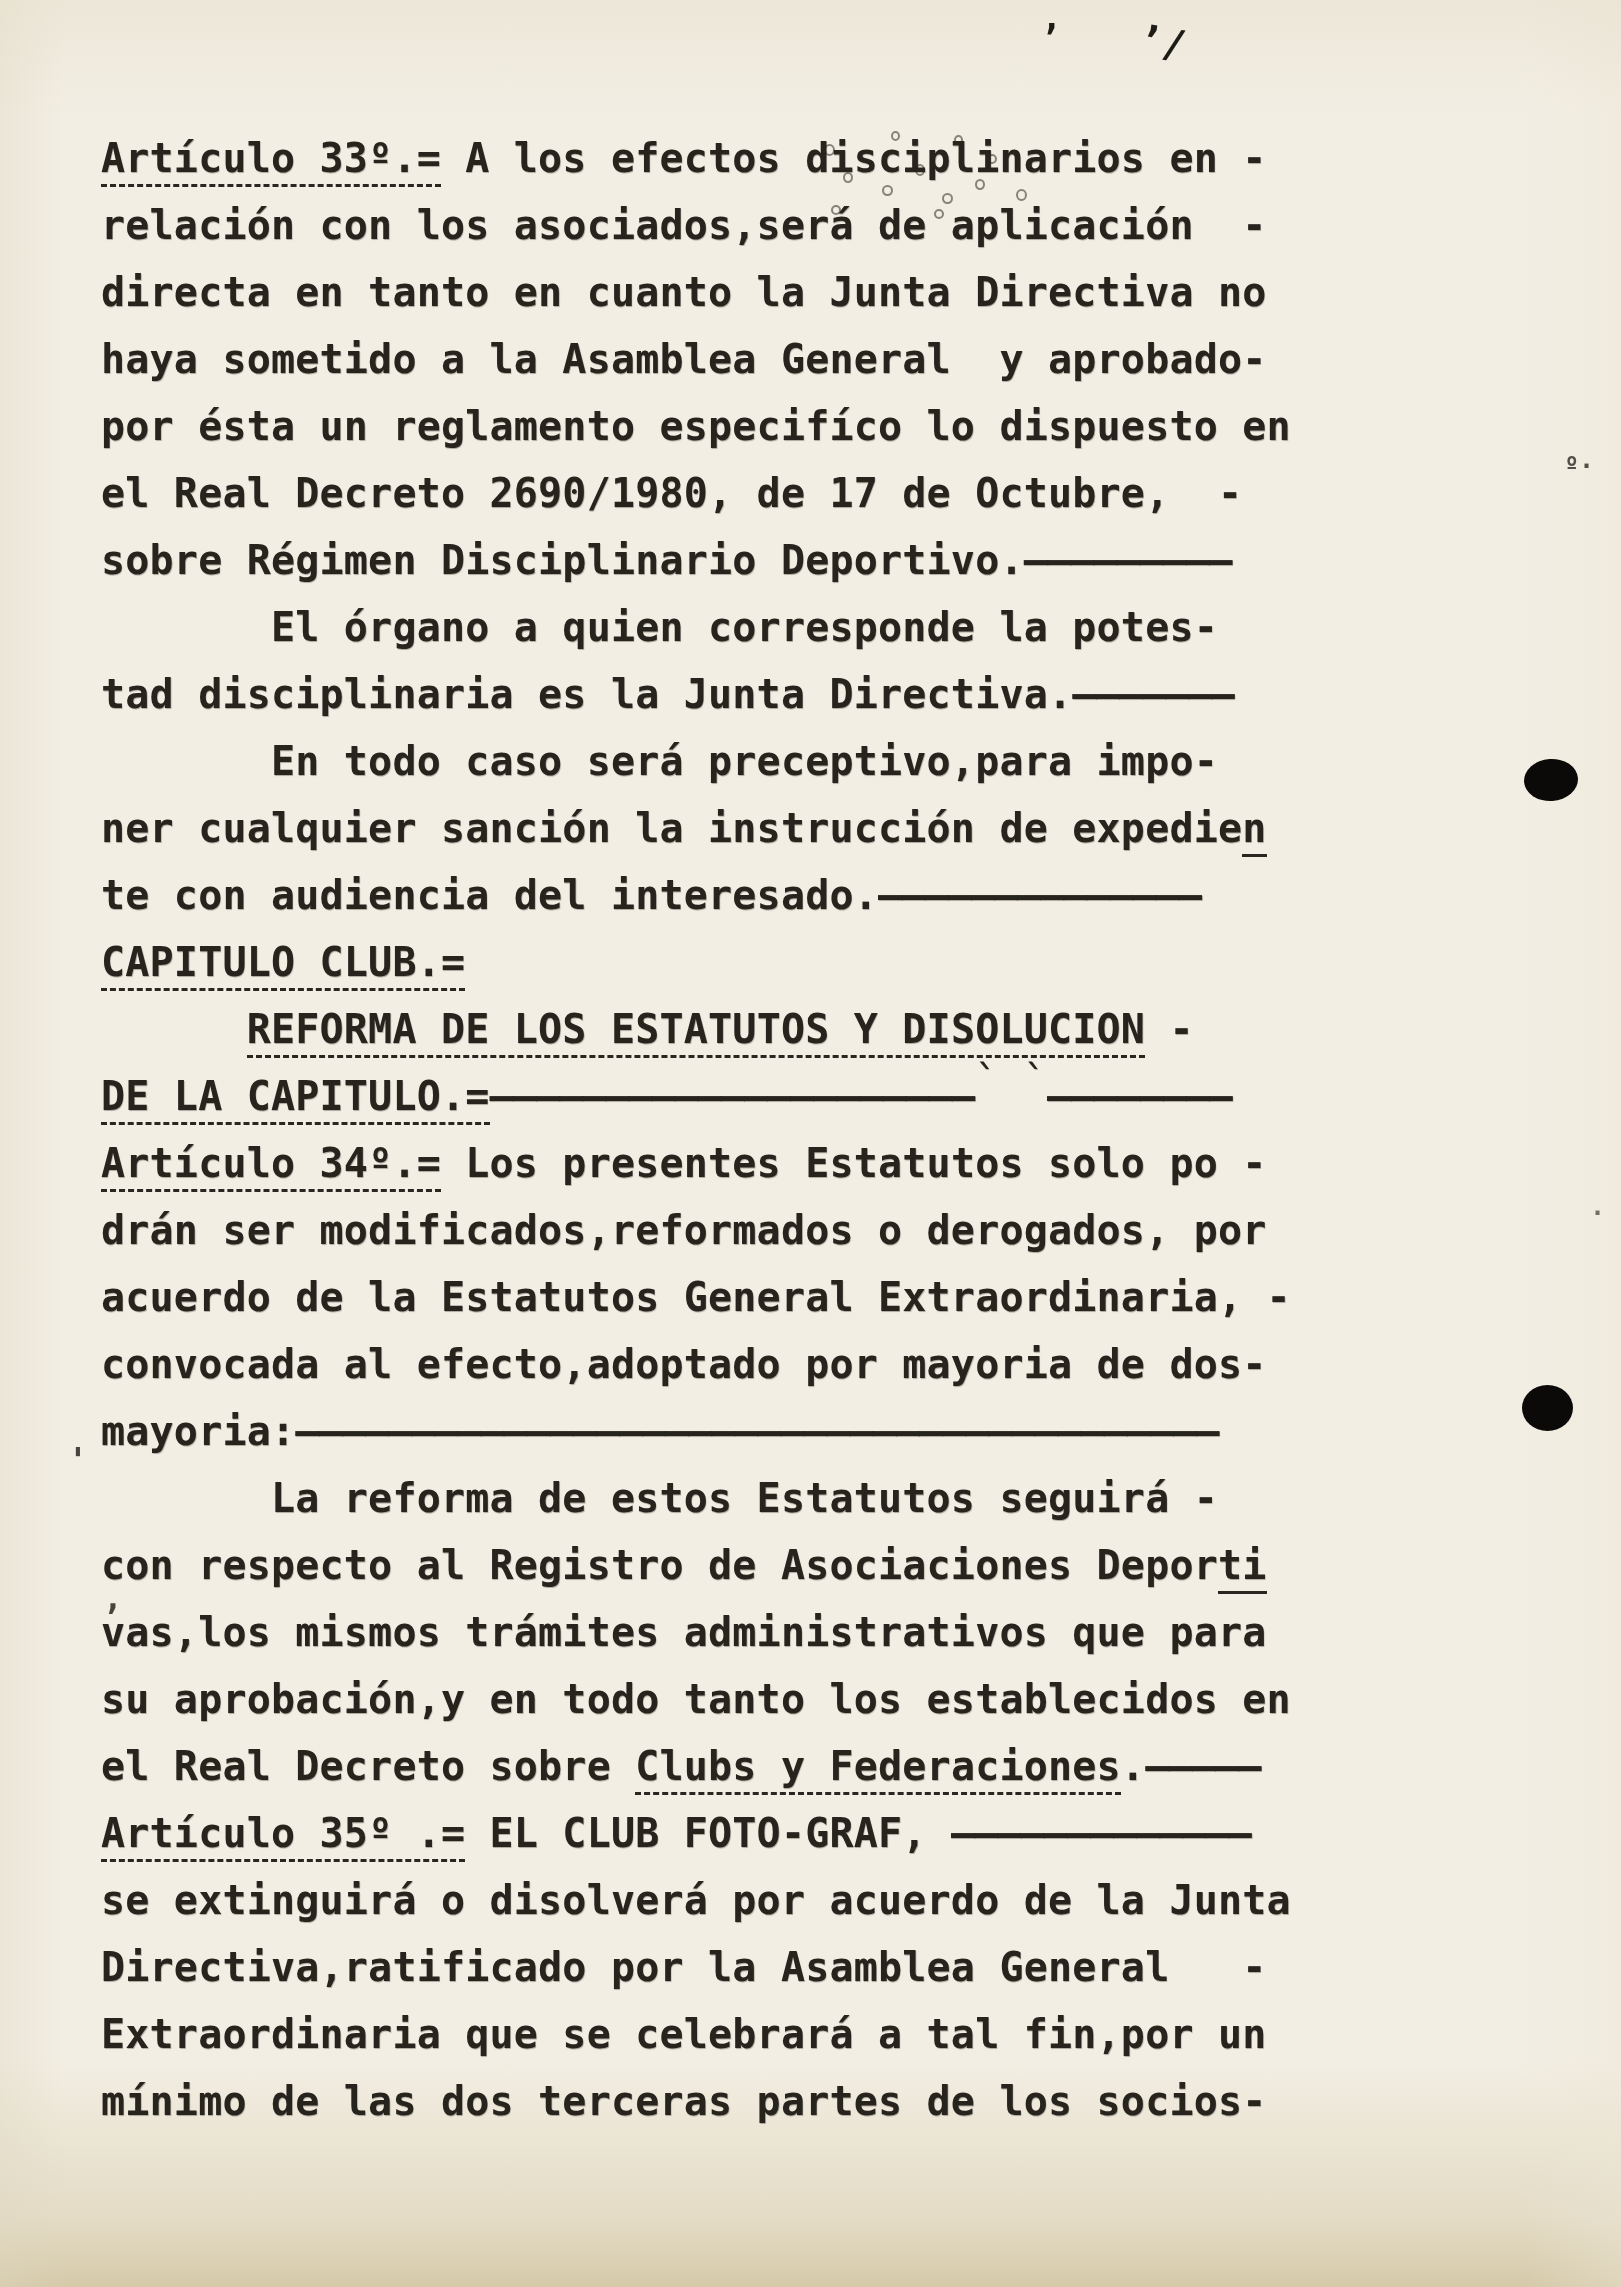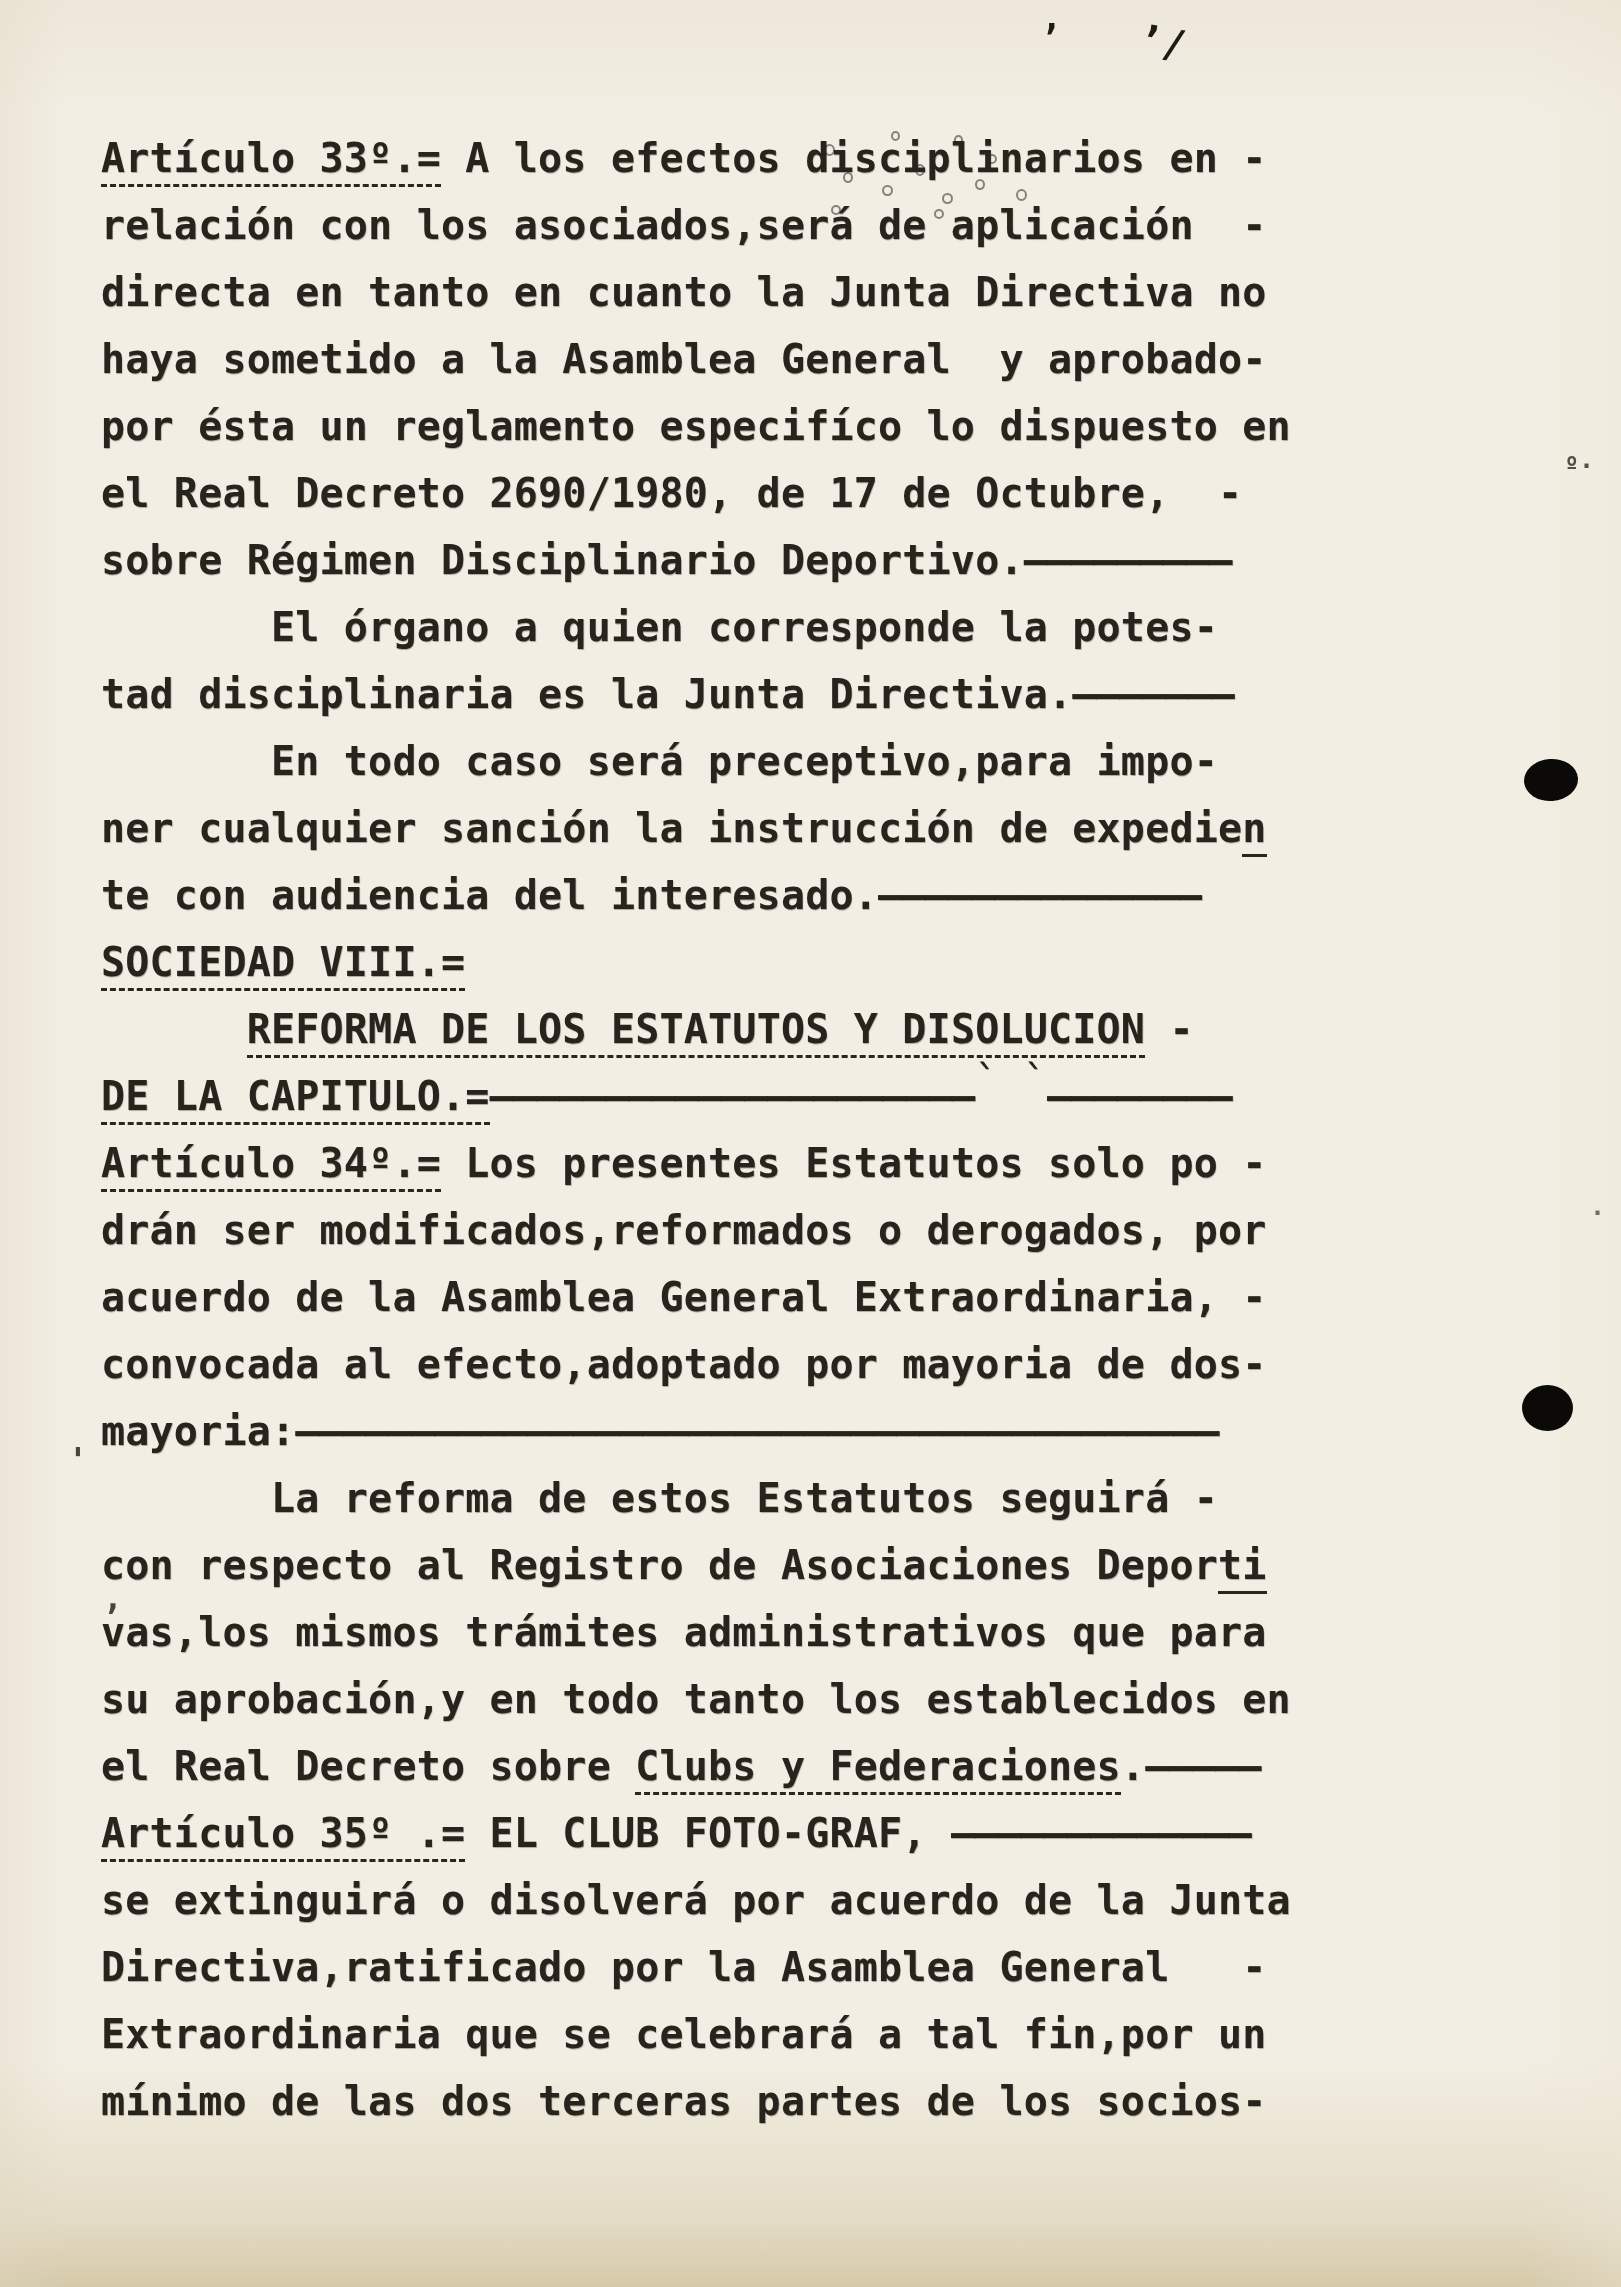--- a/index.html
+++ b/index.html
@@ -88,26 +88,26 @@
       <div class="line"><span>directa en tanto en cuanto la Junta Directiva no</span></div>
       <div class="line"><span>haya sometido a la Asamblea General  y aprobado-</span></div>
       <div class="line"><span>por ésta un reglamento especifíco lo dispuesto en</span></div>
       <div class="line"><span>el Real Decreto 2690/1980, de 17 de Octubre,  -</span></div>
       <div class="line"><span>sobre Régimen Disciplinario Deportivo.</span><span class="rule">—————————</span></div>
       <div class="line"><span>       El órgano a quien corresponde la potes-</span></div>
       <div class="line"><span>tad disciplinaria es la Junta Directiva.</span><span class="rule">———————</span></div>
       <div class="line"><span>       En todo caso será preceptivo,para impo-</span></div>
       <div class="line"><span>ner cualquier sanción la instrucción de expedie</span><span class="u-solid">n</span></div>
       <div class="line"><span>te con audiencia del interesado.</span><span class="rule">——————————————</span></div>
-      <div class="line"><span class="u-dash">SOCIEDAD VIII.=</span></div>
+      <div class="line"><span class="u-dash">CAPITULO CLUB.=</span></div>
       <div class="line"><span>      </span><span class="u-dash">REFORMA DE LOS ESTATUTOS Y DISOLUCION</span><span> -</span></div>
       <div class="line"><span class="u-dash">DE LA CAPITULO.=</span><span class="rule">—————————————————————</span><span class="raised">` `</span><span class="rule">————————</span></div>
       <div class="line"><span class="u-dash">Artículo 34º.=</span><span> Los presentes Estatutos solo po -</span></div>
       <div class="line"><span>drán ser modificados,reformados o derogados, por</span></div>
-      <div class="line"><span>acuerdo de la Asamblea General Extraordinaria, -</span></div>
+      <div class="line"><span>acuerdo de la Estatutos General Extraordinaria, -</span></div>
       <div class="line"><span>convocada al efecto,adoptado por mayoria de dos-</span></div>
       <div class="line"><span>mayoria:</span><span class="rule">————————————————————————————————————————</span></div>
       <div class="line"><span>       La reforma de estos Estatutos seguirá -</span></div>
       <div class="line"><span>con respecto al Registro de Asociaciones Depor</span><span class="u-solid">ti</span></div>
       <div class="line"><span>vas,los mismos trámites administrativos que para</span></div>
       <div class="line"><span>su aprobación,y en todo tanto los establecidos en</span></div>
       <div class="line"><span>el Real Decreto sobre </span><span class="u-dash">Clubs y Federaciones</span><span>.</span><span class="rule">—————</span></div>
       <div class="line"><span class="u-dash">Artículo 35º .=</span><span> EL CLUB FOTO-GRAF, </span><span class="rule">—————————————</span></div>
       <div class="line"><span>se extinguirá o disolverá por acuerdo de la Junta</span></div>
       <div class="line"><span>Directiva,ratificado por la Asamblea General   -</span></div>

